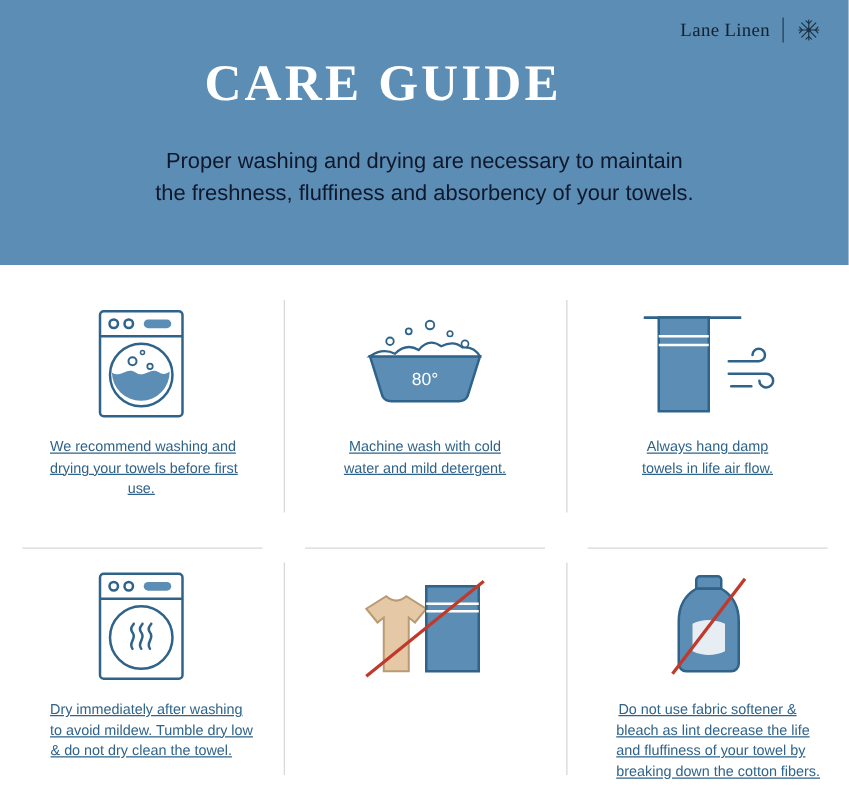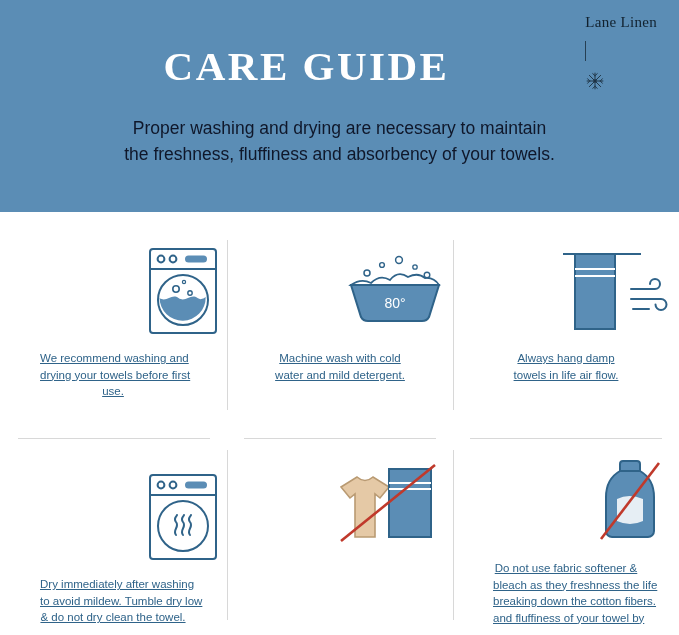--- a/index.html
+++ b/index.html
@@ -25,23 +25,22 @@
     width: 679px;
     height: 212px;
     background: #5b8db5;
     box-sizing: border-box;
   }
   .brand {
     position: absolute;
     top: 14px;
     right: 22px;
     display: flex;
-    align-items: flex-start;
+    align-items: flex-end;
     gap: 10px;
-    flex-direction: column;
   }
   .brand-name {
     font-family: "Liberation Serif", serif;
     font-size: 15px;
     color: #11212e;
     letter-spacing: 0.3px;
     white-space: nowrap;
   }
   .brand-divider {
     width: 1px;
@@ -89,21 +88,21 @@
   .cell {
     position: absolute;
     width: 226px;
     box-sizing: border-box;
     text-align: center;
   }
   .cell .art {
     height: 118px;
     display: flex;
     align-items: center;
-    justify-content: flex-end;
+    justify-content: center;
   }
   .cell .caption {
     color: #2f6389;
     font-size: 11.5px;
     line-height: 16.5px;
     padding: 0 40px;
     text-decoration: underline;
   }
   .cell .caption div { white-space: nowrap; }
 
@@ -222,21 +221,21 @@
             <path d="M84,66 h16"></path>
           </g>
         </svg>
       </div>
       <div class="caption">
         <div>Always hang damp</div>
         <div>towels in life air flow.</div>
       </div>
     </div>
 
-    <div class="cell" style="left:0px; top:246px;">
+    <div class="cell" style="left:0px; top:230px;">
       <div class="art">
         <svg width="86" height="96" viewBox="0 0 86 96" aria-hidden="true">
           <rect x="10" y="6" width="66" height="84" rx="3" fill="#ffffff" stroke="#2f6389" stroke-width="2"></rect>
           <line x1="10" y1="26" x2="76" y2="26" stroke="#2f6389" stroke-width="2"></line>
           <circle cx="21" cy="16" r="3.4" fill="#ffffff" stroke="#2f6389" stroke-width="2"></circle>
           <circle cx="33" cy="16" r="3.4" fill="#ffffff" stroke="#2f6389" stroke-width="2"></circle>
           <rect x="45" y="12.5" width="22" height="7" rx="3.5" fill="#5b8db5"></rect>
           <circle cx="43" cy="57" r="25" fill="#ffffff" stroke="#2f6389" stroke-width="2"></circle>
           <g stroke="#2f6389" stroke-width="2" fill="none" stroke-linecap="round">
             <path d="M36,66 c-4,-5 4,-8 0,-13 c-3,-4 1,-6 1,-7"></path>
@@ -268,20 +267,20 @@
       <div class="art">
         <svg width="100" height="96" viewBox="0 0 100 96" aria-hidden="true">
           <path d="M44,8 h14 a3,3 0 0 1 3,3 v7 h-20 v-7 a3,3 0 0 1 3,-3 Z" fill="#5b8db5" stroke="#2f6389" stroke-width="2"></path>
           <path d="M41,18 h20 q14,8 14,26 v34 a6,6 0 0 1 -6,6 h-36 a6,6 0 0 1 -6,-6 v-34 q0,-18 14,-26 Z" fill="#5b8db5" stroke="#2f6389" stroke-width="2"></path>
           <path d="M38,46 q12,-6 26,0 v22 q-13,6 -26,0 Z" fill="#ffffff" opacity="0.85"></path>
           <line x1="22" y1="86" x2="80" y2="10" stroke="#c0392b" stroke-width="2.6"></line>
         </svg>
       </div>
       <div class="caption">
         <div>Do not use fabric softener &amp;</div>
-        <div>bleach as they freshness the life</div>
+        <div>bleach as lint decrease the life</div>
+        <div>and fluffiness of your towel by</div>
         <div>breaking down the cotton fibers.</div>
-        <div>and fluffiness of your towel by</div>
       </div>
     </div>
 
   </div>
 </div>
 
 </body></html>

